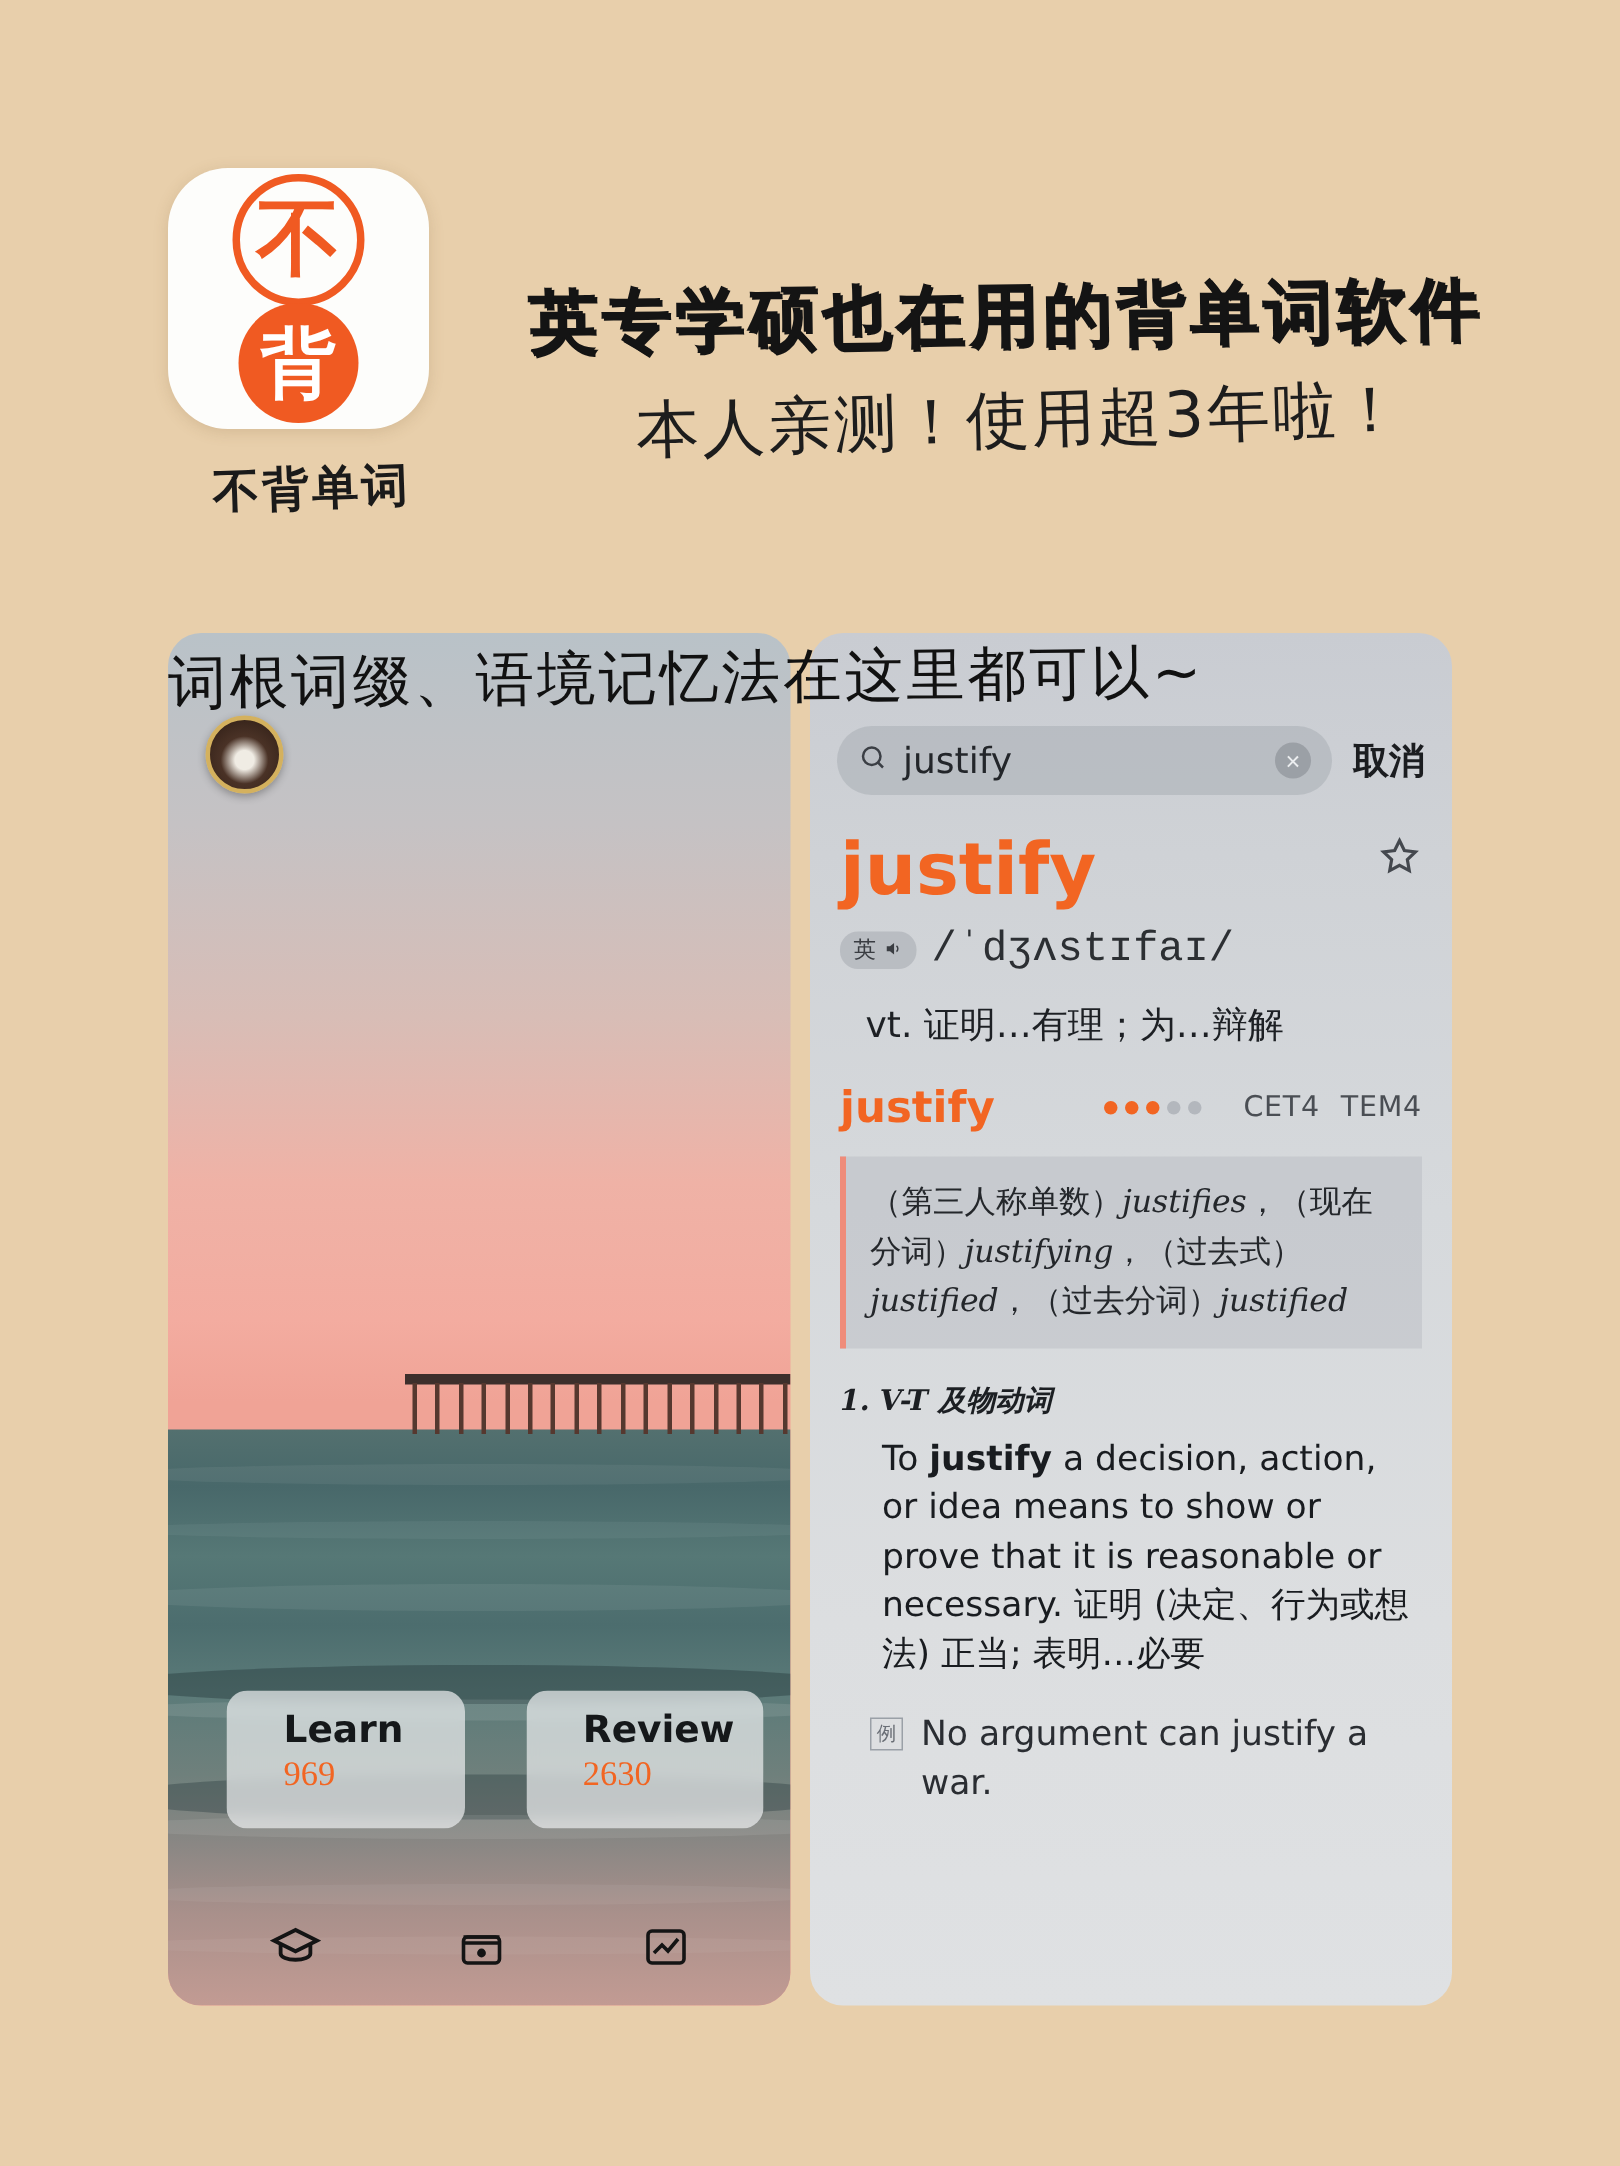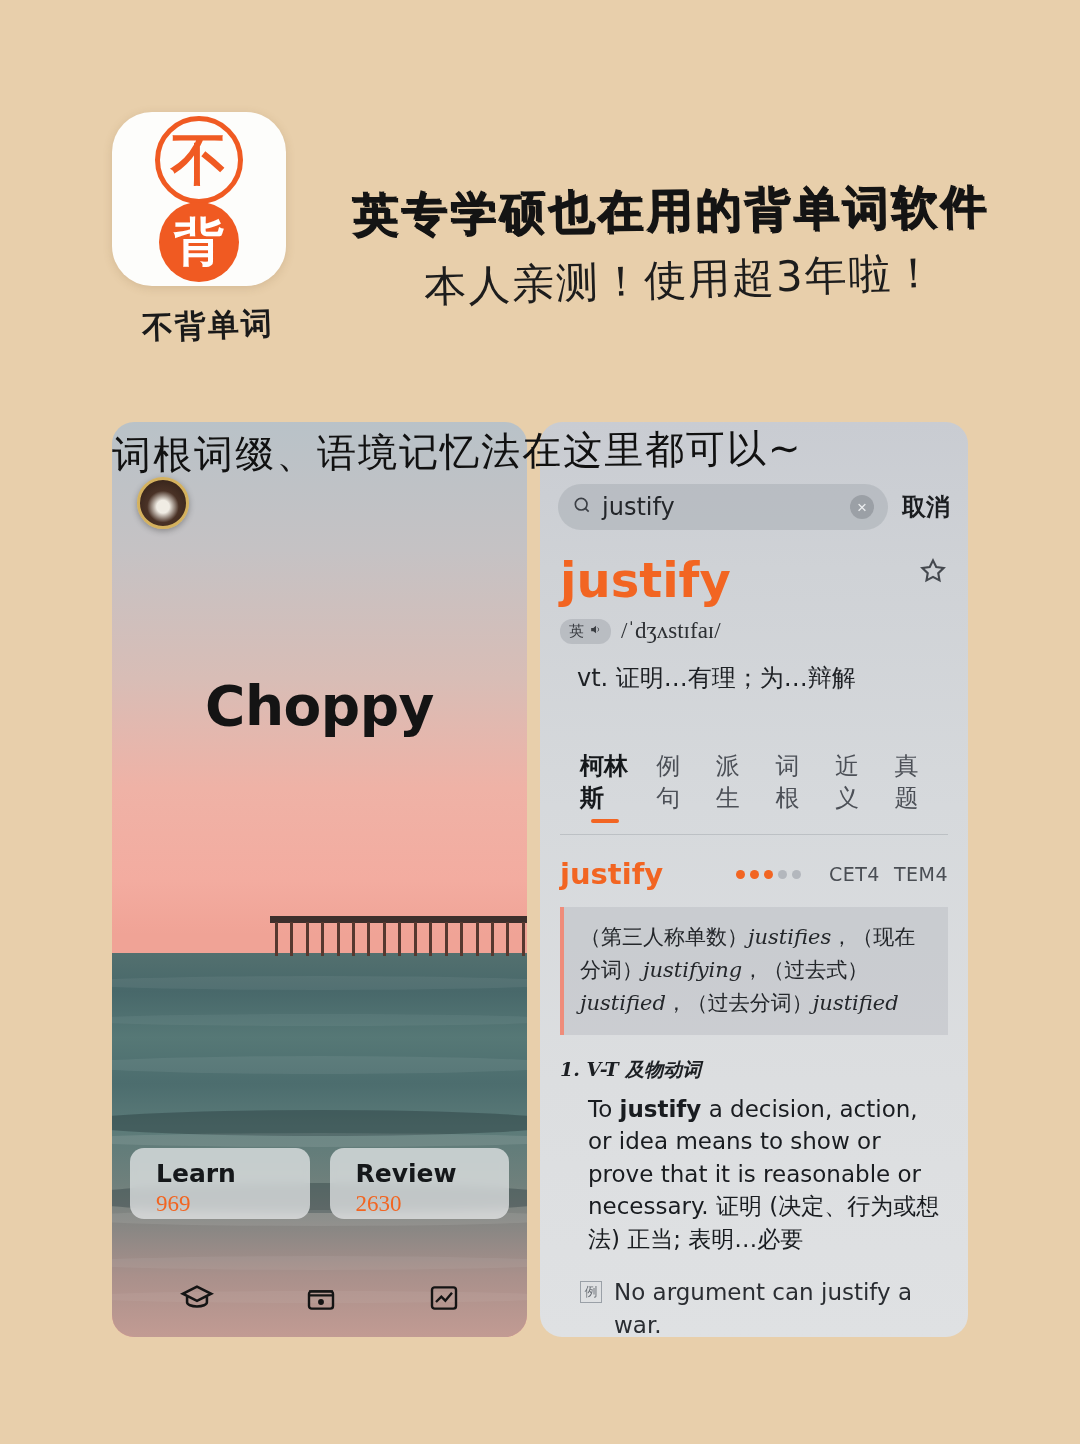--- a/index.html
+++ b/index.html
@@ -121,24 +121,25 @@
     position: absolute; left: 0; top: 252px; width: 100%;
     text-align: center; font-size: 55px; font-weight: 700;
     color: #141414; font-family: "DejaVu Sans", sans-serif;
     letter-spacing: -.5px;
   }
   .action-row {
     position: absolute; left: 18px; right: 18px; bottom: 118px;
     display: flex; gap: 20px;
   }
   .action-card {
-    flex: 1; height: 71px; border-radius: 14px;
+    flex: 1; height: 92px; border-radius: 14px;
     background: rgba(238,240,241,.70);
     backdrop-filter: blur(4px);
-    padding: 12px 0 0 26px;
+    padding: 12px 0 0 38px;
+    margin-left: 21px;
   }
   .action-title {
     font-size: 25px; font-weight: 700; color: #15181a;
     font-family: "DejaVu Sans", sans-serif; line-height: 1.1;
   }
   .action-count {
     font-size: 23px; color: #f26522; font-weight: 500;
     font-family: Liberation Serif, serif; margin-top: 3px;
   }
   .navbar {
@@ -189,22 +190,22 @@
   .phon-row {
     display: flex; align-items: center; gap: 10px;
     padding: 14px 20px 0 20px;
   }
   .phon-badge {
     display: inline-flex; align-items: center; gap: 5px;
     background: rgba(166,170,177,.55); border-radius: 12px;
     padding: 3px 9px; font-size: 15px; color: #3a3d42;
     font-family: "DejaVu Sans", sans-serif;
   }
-  .phon-text { font-size: 23px; color: #2c2f33;
-    font-family: Liberation Serif, serif; }
+  .phon-text { font-size: 28px; color: #2c2f33;
+    font-family: Liberation Mono, monospace; }
   .brief-def {
     padding: 18px 20px 0 37px; font-size: 24px; color: #1d2024;
     font-family: "DejaVu Sans", sans-serif;
   }
   .tabs {
     display: flex; gap: 26px; padding: 28px 20px 0 20px;
     border-bottom: 1px solid rgba(140,145,152,.35);
     padding-bottom: 12px; margin: 28px 20px 0 20px;
   }
   .tab {
@@ -300,21 +301,20 @@
         <div class="pier-leg" style="left:68%"></div>
       <div class="pier-leg" style="left:74%"></div>
         <div class="pier-leg" style="left:80%"></div>
       <div class="pier-leg" style="left:86%"></div>
         <div class="pier-leg" style="left:92%"></div>
       <div class="pier-leg" style="left:98%"></div>
     </div>
 
     <div class="avatar"></div>
 
-    <div class="choppy">Choppy</div>
 
     <div class="action-row">
       <div class="action-card">
         <div class="action-title">Learn</div>
         <div class="action-count">969</div>
       </div>
       <div class="action-card">
         <div class="action-title">Review</div>
         <div class="action-count">2630</div>
       </div>
@@ -376,28 +376,20 @@
             <path d="M4 9v6h4l5 4V5L8 9H4z"></path>
               <path d="M16 8.5a4.5 4.5 0 010 7" fill="none" stroke="#3a3d42" stroke-width="1.8"></path>
           </svg>
         </span>
       </span>
       <span class="phon-text">/ˈdʒʌstɪfaɪ/</span>
     </div>
 
     <div class="brief-def">vt. 证明…有理；为…辩解</div>
 
-    <div class="tabs">
-      <div class="tab active">柯林斯</div>
-      <div class="tab">例句</div>
-      <div class="tab">派生</div>
-      <div class="tab">词根</div>
-      <div class="tab">近义</div>
-      <div class="tab">真题</div>
-    </div>
 
     <div class="entry-head">
       <div class="entry-word">justify</div>
       <div class="dots">
         <span class="dot on"></span>
           <span class="dot on"></span>
           <span class="dot on"></span>
         <span class="dot"></span>
           <span class="dot"></span>
       </div>

